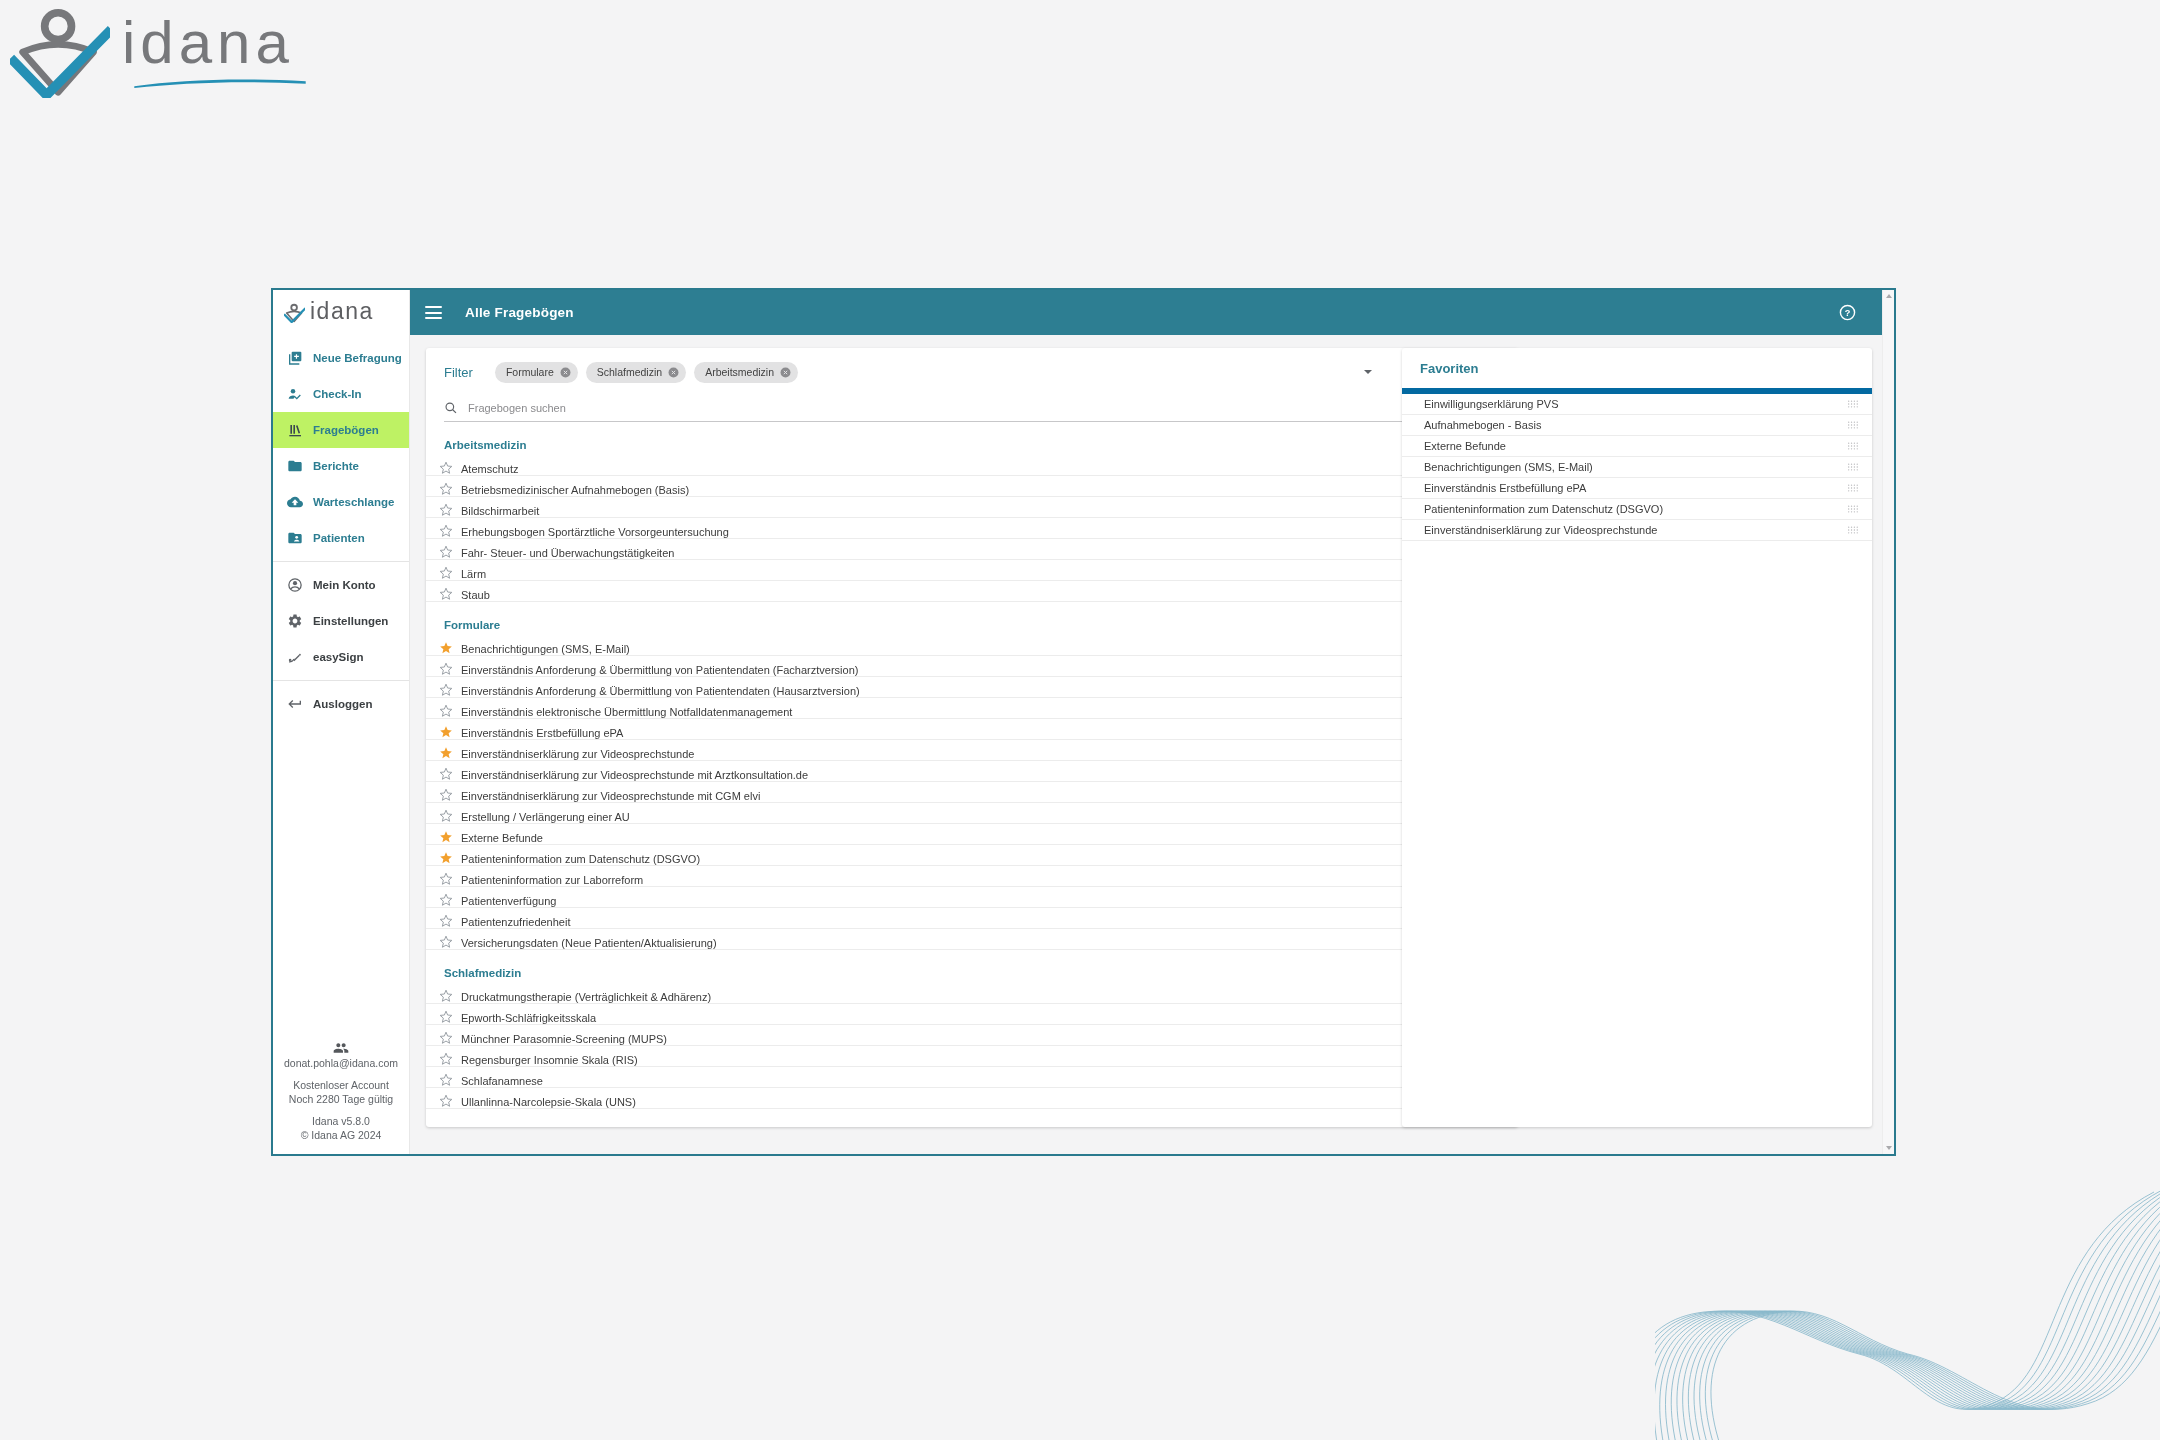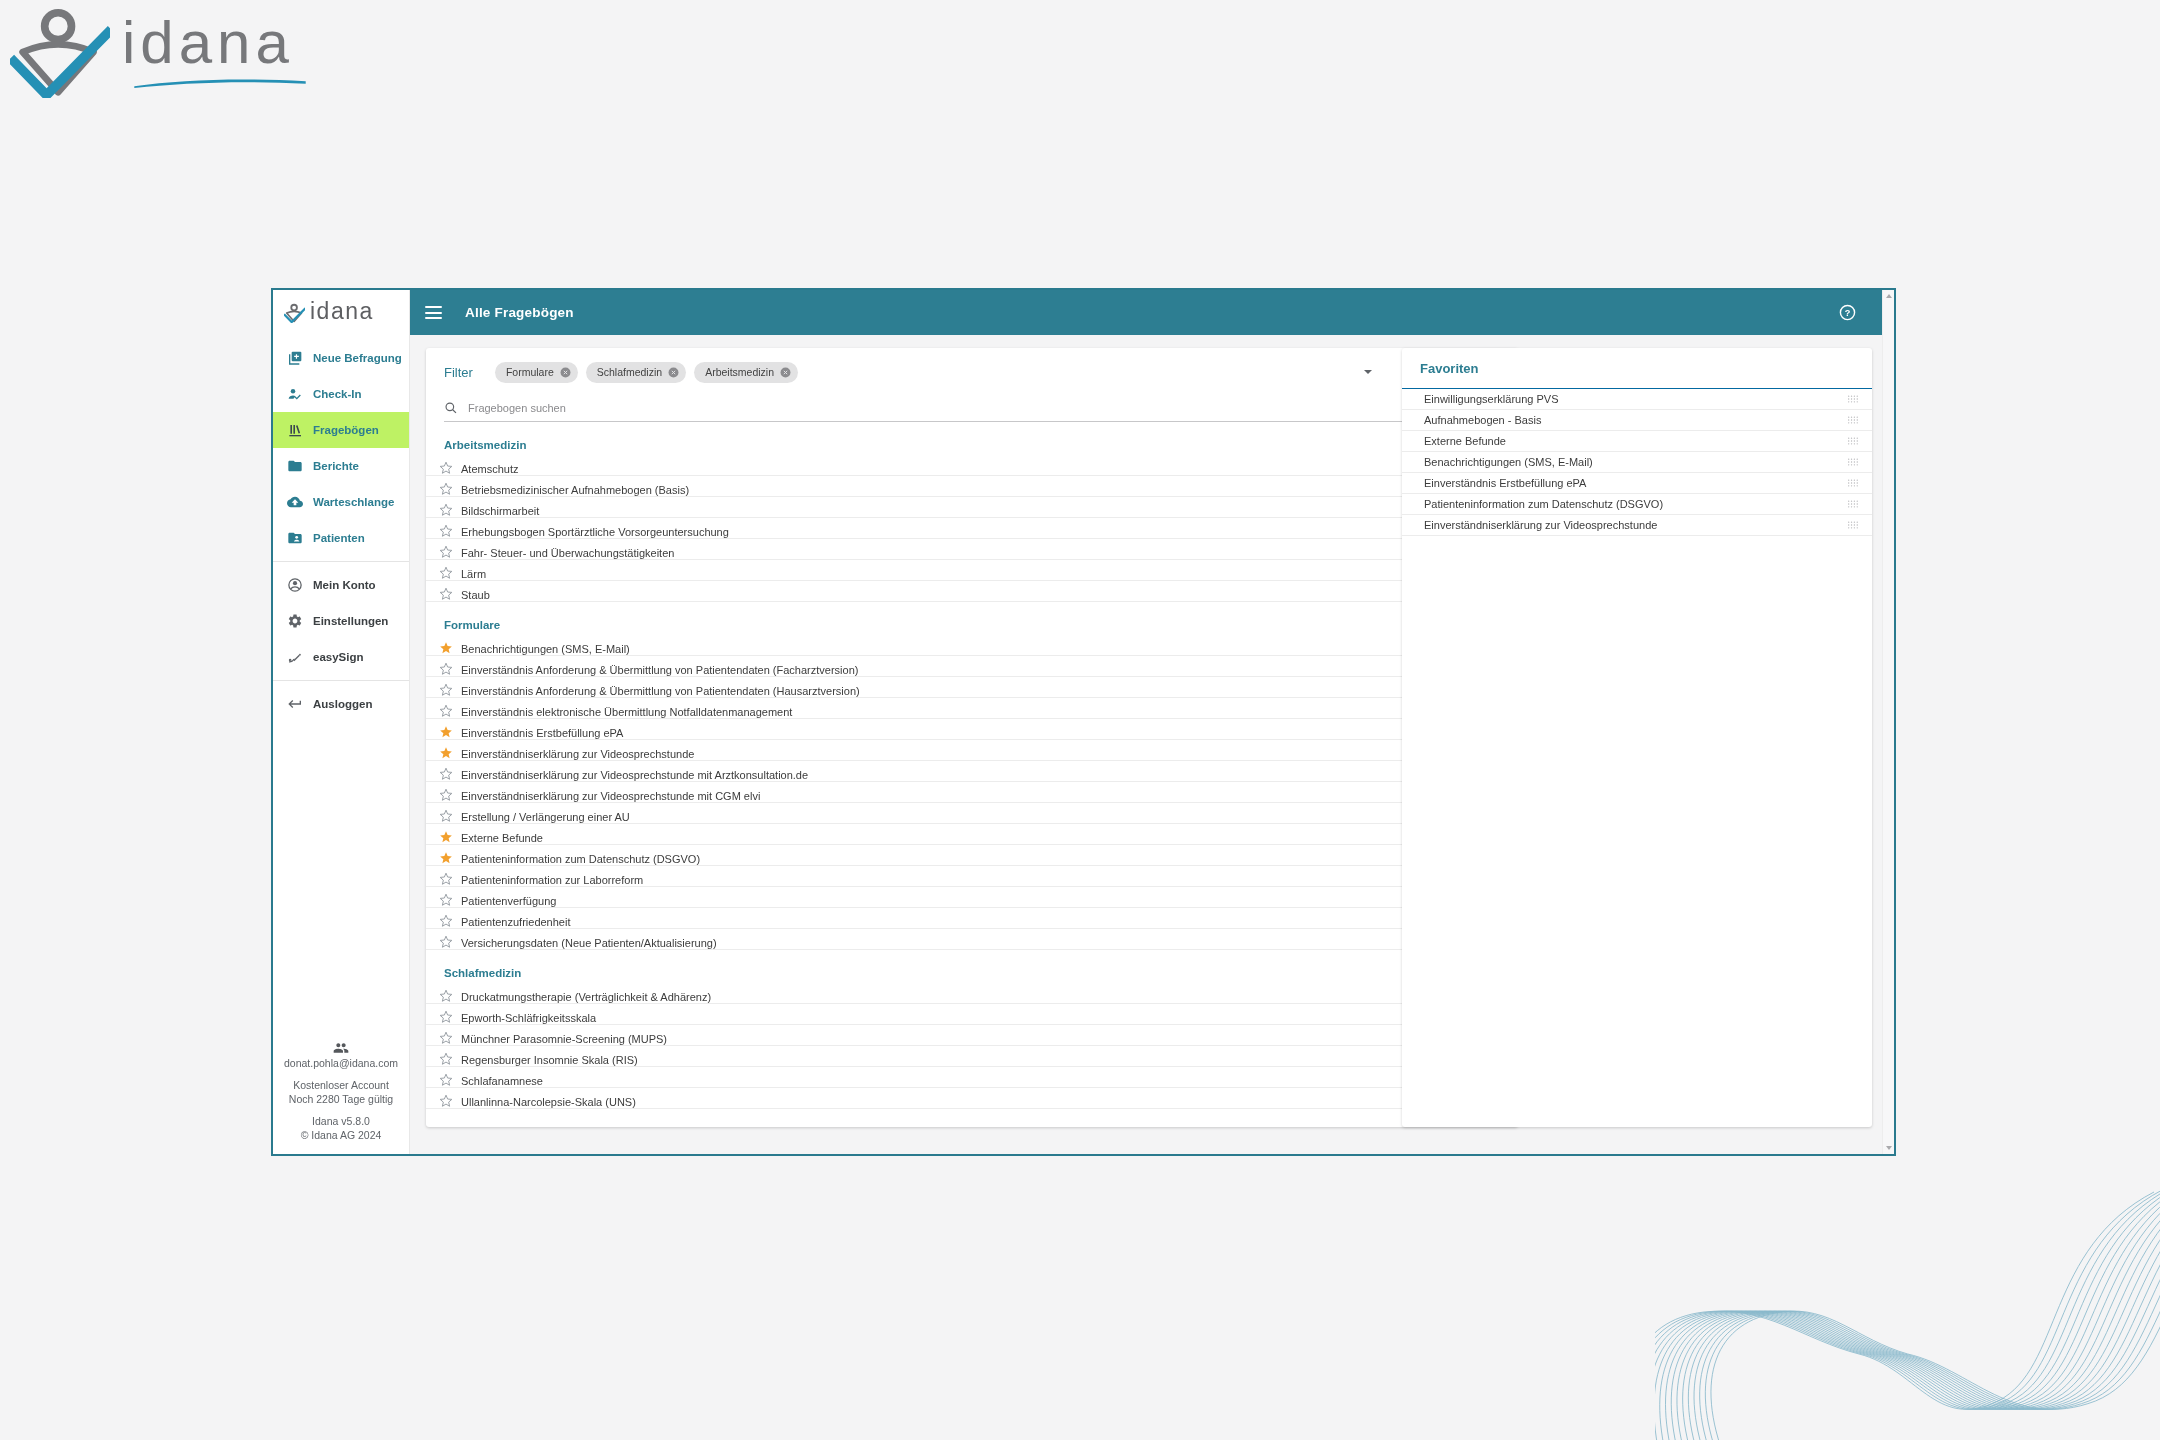--- a/index.html
+++ b/index.html
@@ -99,21 +99,21 @@
   .section-title { margin: 17px 18px 4px; font-size: 11.5px; font-weight: 700; color: #2c7d91; }
   .qrow { display: flex; align-items: flex-end; height: 21px; border-bottom: 1px solid #ececec; padding: 0 10px 0 13px; cursor: pointer; }
   .qrow .star { width: 14px; height: 14px; flex: none; cursor: pointer; }
   .qrow .star svg { width: 14px; height: 14px; }
   .qrow-label { flex: 1; font-size: 11px; color: #3c3c3c; margin-left: 8px; white-space: nowrap; overflow: hidden; }
   .preview { width: 15px; height: 15px; flex: none; cursor: pointer; }
   .preview svg { width: 15px; height: 15px; }
 
   
   .fav-title { margin: 13px 16px 12px 18px; font-size: 13px; font-weight: 600; color: #2c7d91; }
-  .fav-list { border-top: 1px solid #0369a1; }
+  .fav-list { border-top: 6px solid #0369a1; }
   .frow { display: flex; align-items: center; height: 21px; border-bottom: 1px solid #ececec; padding: 0 12px 0 22px; cursor: pointer; }
   .frow-label { flex: 1; font-size: 11px; color: #3c3c3c; white-space: nowrap; overflow: hidden; }
   .drag { width: 14px; height: 14px; flex: none; cursor: grab; }
   .drag svg { width: 14px; height: 14px; }
 
   
   .waves { position: absolute; right: 0; bottom: 0; width: 505px; height: 292px; overflow: hidden; pointer-events: none; }
   .waves svg { position: absolute; right: -14px; bottom: -10px; }
 </style>
 </head>

